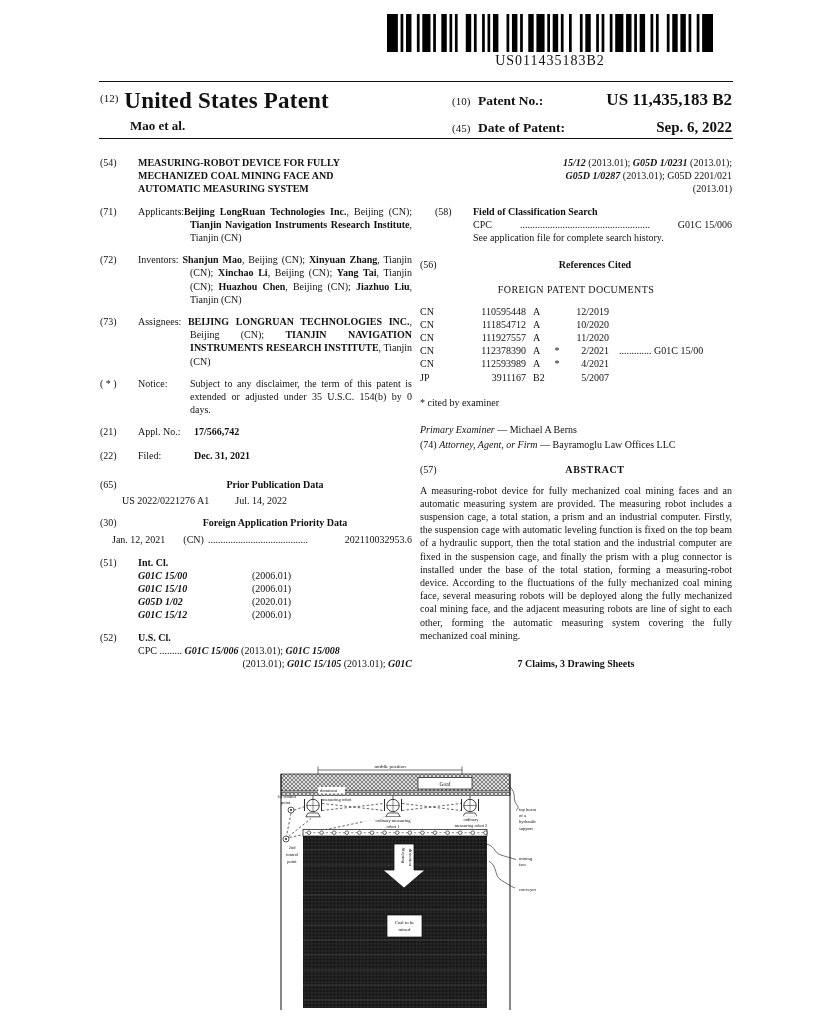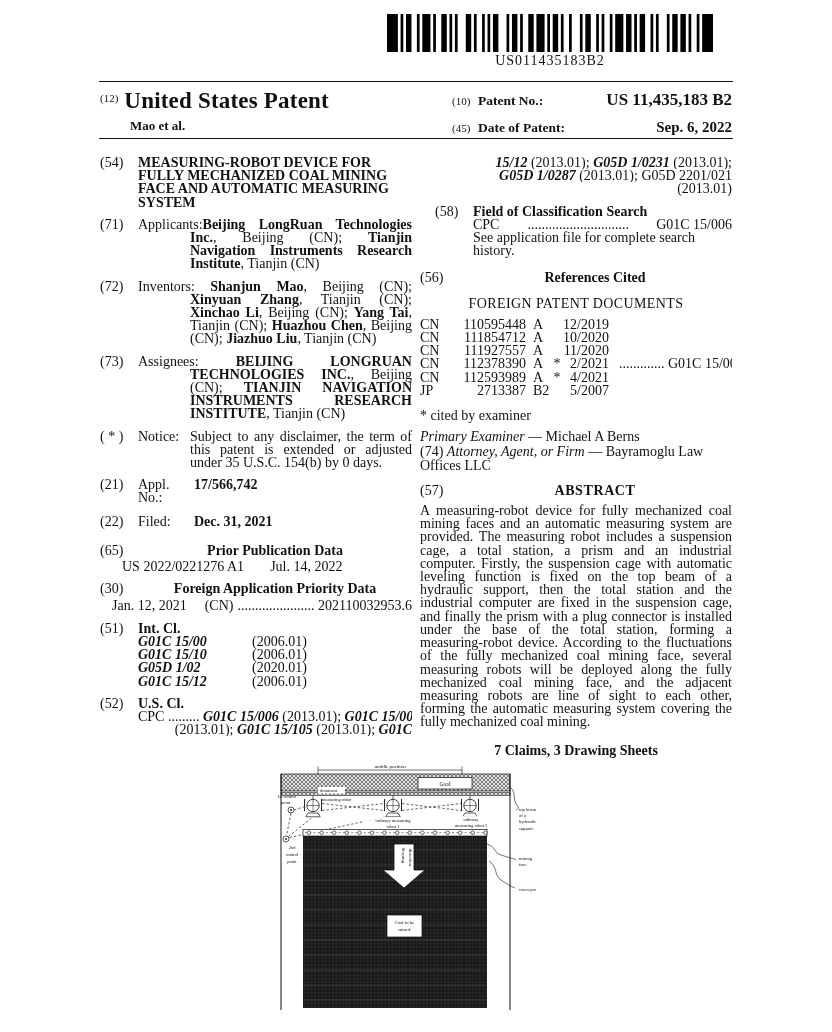--- a/index.html
+++ b/index.html
@@ -19,21 +19,21 @@
   .hdr-code{font-size:11px;vertical-align:6px;}
   .hdr-title{font-size:23px;font-weight:bold;letter-spacing:.2px;margin-left:6px;}
   .hdr-authors{font-size:13px;font-weight:bold;margin:4px 0 0 30px;}
   .hdr-right{left:452px;top:90px;width:280px;}
   .hr-row{display:flex;align-items:baseline;margin-bottom:9px;}
   .hr-row .c{font-size:11px;flex:0 0 26px;}
   .hr-row .l{font-size:13.5px;font-weight:bold;}
   .hr-row .v{font-size:17px;font-weight:bold;margin-left:auto;}
   .hr-row .v2{font-size:15px;font-weight:bold;margin-left:auto;}
   
-  .col{font-size:14px;line-height:13.2px;}
+  .col{font-size:10px;line-height:13.2px;}
   .col-left{left:100px;top:156px;width:312px;}
   .col-right{left:420px;top:156px;width:312px;}
   .sec{display:flex;margin-bottom:9px;}
   .sec .code{flex:0 0 38px;}
   .sec-body{flex:1;min-width:0;}
   .b{font-weight:bold;}
   .center{text-align:center;}
   .rightal{text-align:right;}
   .just{text-align:justify;}
   .nowrap{white-space:nowrap;overflow:hidden;}
@@ -52,21 +52,21 @@
   .leader-row{display:flex;white-space:nowrap;gap:24px;}
   .leader-row .dots{flex:1;overflow:hidden;margin:0 4px;}
   .subhead{letter-spacing:.4px;margin:3px 0 8px 0;}
   .ref-row{display:flex;line-height:13.2px;}
   .ref-row .r-cc{flex:0 0 34px;}
   .ref-row .r-num{flex:0 0 72px;text-align:right;}
   .ref-row .r-kind{flex:0 0 18px;margin-left:7px;}
   .ref-row .r-star{flex:0 0 12px;text-align:center;}
   .ref-row .r-date{flex:0 0 46px;text-align:right;}
   .ref-row .r-note{margin-left:10px;white-space:nowrap;overflow:hidden;}
-  .cited{margin:12px 0 8px 0;}
+  .cited{margin:12px 0 14px 0;}
   .examiner{margin-bottom:2px;text-align:left;}
   .attorney{margin-bottom:12px;text-align:left;}
   .abstract-head{margin-bottom:7px;}
   .abstract-head .sec-body{letter-spacing:.6px;}
   .claims{margin-top:15px;font-weight:bold;text-align:center;}
   
   .figure-wrap{left:268px;top:760px;width:330px;height:262px;}
   .figure-wrap svg{font-family:"Liberation Serif","DejaVu Serif",serif;}
 </style>
 </head>
@@ -302,21 +302,21 @@
     <div class="ref-row">
         <span class="r-cc">CN</span>
         <span class="r-num">112593989</span>
         <span class="r-kind">A</span>
         <span class="r-star">*</span>
         <span class="r-date">4/2021</span>
         <span class="r-note"></span>
       </div>
     <div class="ref-row">
         <span class="r-cc">JP</span>
-        <span class="r-num">2713387</span>
+        <span class="r-num">3911167</span>
         <span class="r-kind">B2</span>
         <span class="r-star"></span>
         <span class="r-date">5/2007</span>
         <span class="r-note"></span>
       </div>
   </div>
 
   <div class="cited">* cited by examiner</div>
 
   <div class="examiner"><span style="font-style: italic;">Primary Examiner</span><span> — Michael A Berns</span></div>

